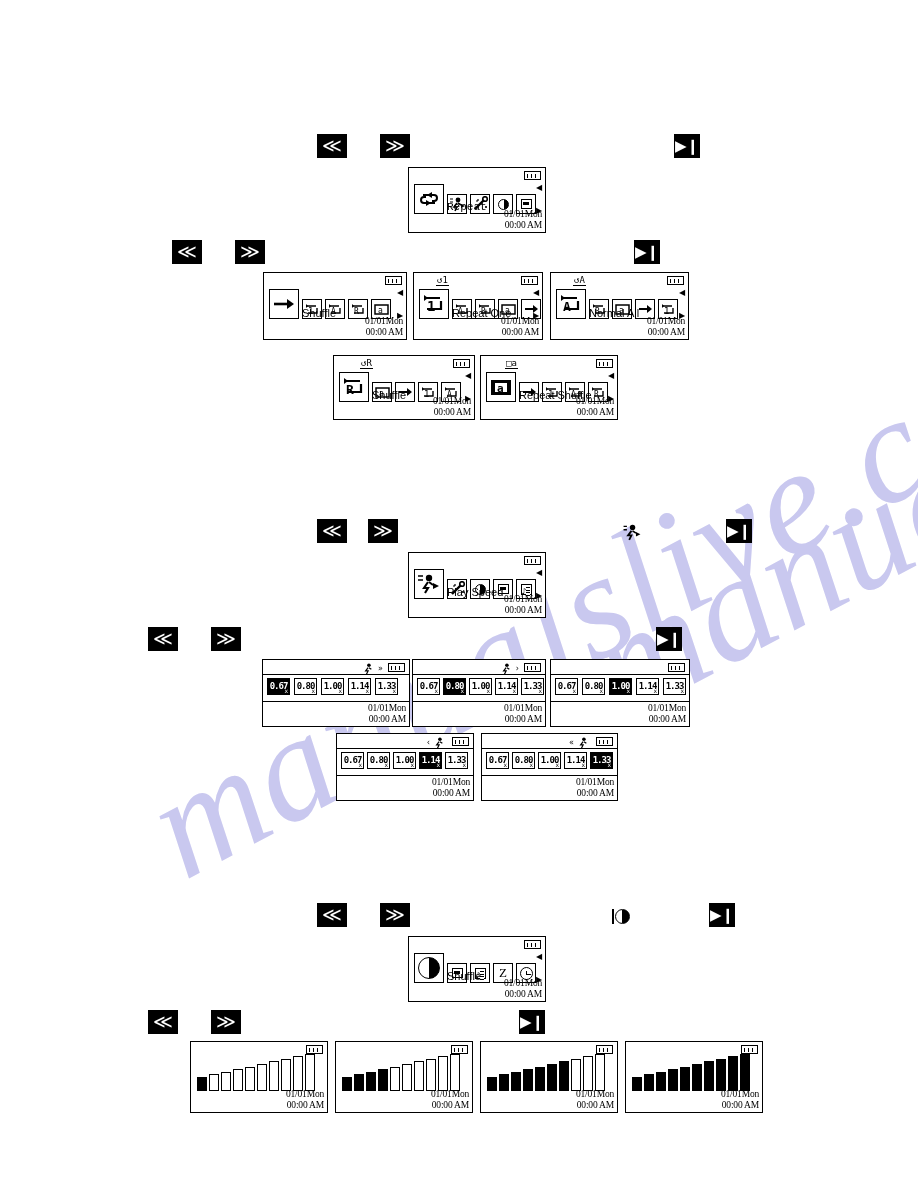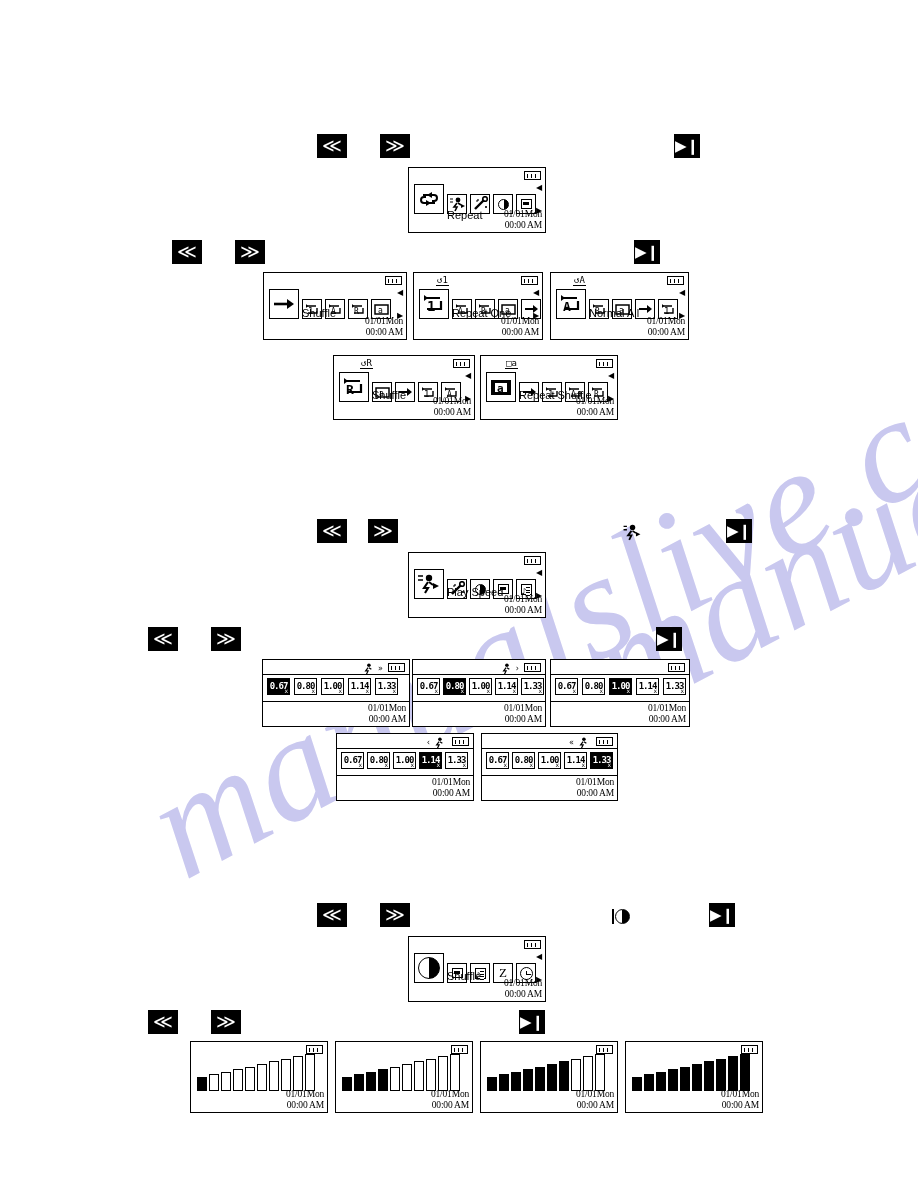--- a/index.html
+++ b/index.html
@@ -259,21 +259,21 @@
         <div class="halfcircle sm"></div>
       </div>
       <div class="ibox">
         <div class="monitor sm"></div>
       </div>
     </div>
     <div class="arrows">
       <span>◀</span>
       <span>▶</span>
     </div>
-    <div class="lbl" style="top:41px;">Repeat</div>
+    <div class="lbl" style="top:33px;font-family:Liberation Mono, monospace;">Repeat</div>
     <div class="clock">
       <div>01/01Mon</div>
       <div>00:00 AM</div>
     </div>
   </div>
 
   <div class="navbtn rw" style="left:172px;top:240px;">≪</div>
   <div class="navbtn ff" style="left:235px;top:240px;">≫</div>
   <div class="navbtn pp" style="left:634px;top:240px;">▶❙</div>
 

